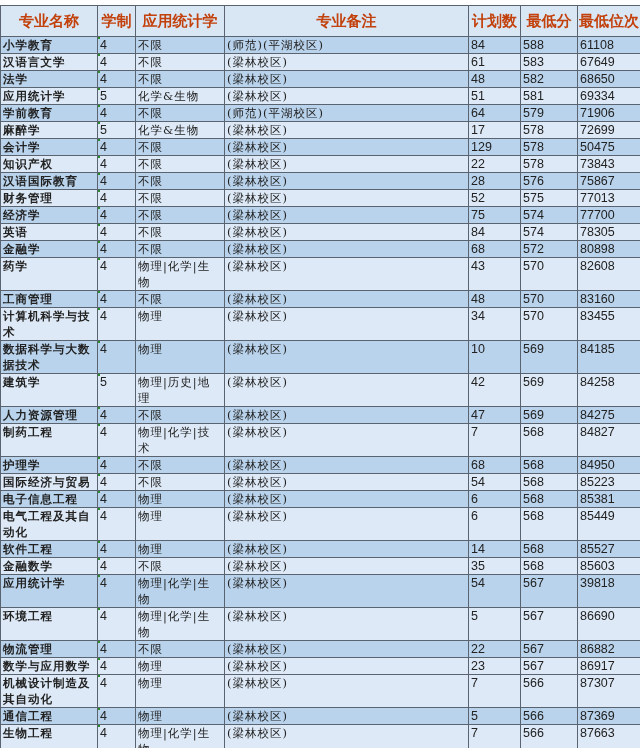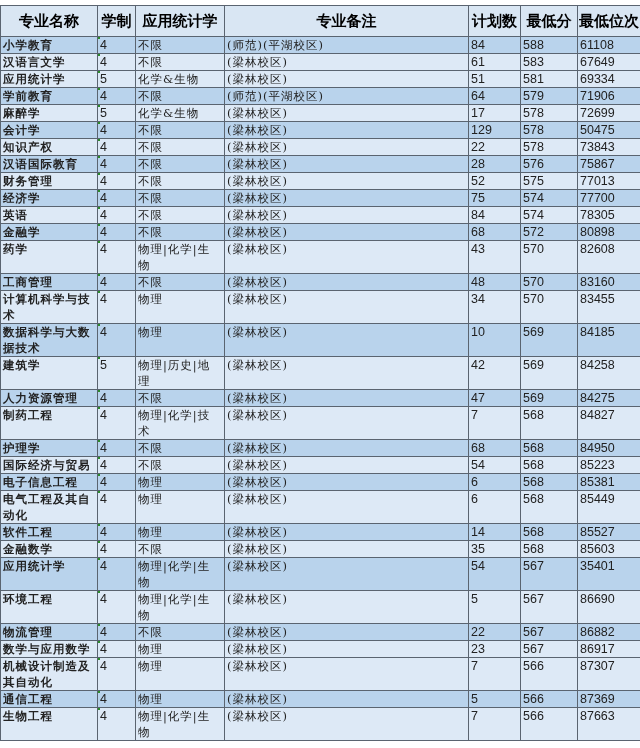--- a/index.html
+++ b/index.html
@@ -12,21 +12,21 @@
   }
   table.grid col.c1 { width:97px; }
   table.grid col.c2 { width:38px; }
   table.grid col.c3 { width:89px; }
   table.grid col.c4 { width:244px; }
   table.grid col.c5 { width:52px; }
   table.grid col.c6 { width:57px; }
   table.grid col.c7 { width:63px; }
   th {
     background:#d9e6f3;
-    color:#000000;
+    color:#c2410c;
     font-family:"DejaVu Sans", sans-serif;
     font-weight:bold;
     font-size:15px;
     height:30px;
     border:1px solid #5a6470;
     text-align:center;
     padding:0;
     white-space:nowrap;
     overflow:hidden;
   }
@@ -87,20 +87,29 @@
       </tr>
       <tr class="odd">
         <td class="serif name">汉语言文学</td>
         <td class="sans dur">4</td>
         <td class="serif">不限</td>
         <td class="serif">(梁林校区)</td>
         <td class="num">61</td>
         <td class="num">583</td>
         <td class="num">67649</td>
       </tr>
+      <tr class="even">
+        <td class="serif name">法学</td>
+        <td class="sans dur">4</td>
+        <td class="serif">不限</td>
+        <td class="serif">(梁林校区)</td>
+        <td class="num">48</td>
+        <td class="num">582</td>
+        <td class="num">68650</td>
+      </tr>
       <tr class="odd">
         <td class="serif name">应用统计学</td>
         <td class="sans dur">5</td>
         <td class="serif">化学&amp;生物</td>
         <td class="serif">(梁林校区)</td>
         <td class="num">51</td>
         <td class="num">581</td>
         <td class="num">69334</td>
       </tr>
       <tr class="even">
@@ -301,21 +310,21 @@
         <td class="num">568</td>
         <td class="num">85603</td>
       </tr>
       <tr class="even">
         <td class="serif name">应用统计学</td>
         <td class="sans dur">4</td>
         <td class="serif">物理|化学|生物</td>
         <td class="serif">(梁林校区)</td>
         <td class="num">54</td>
         <td class="num">567</td>
-        <td class="num">35401</td>
+        <td class="num">39818</td>
       </tr>
       <tr class="odd">
         <td class="serif name">环境工程</td>
         <td class="sans dur">4</td>
         <td class="serif">物理|化学|生物</td>
         <td class="serif">(梁林校区)</td>
         <td class="num">5</td>
         <td class="num">567</td>
         <td class="num">86690</td>
       </tr>

